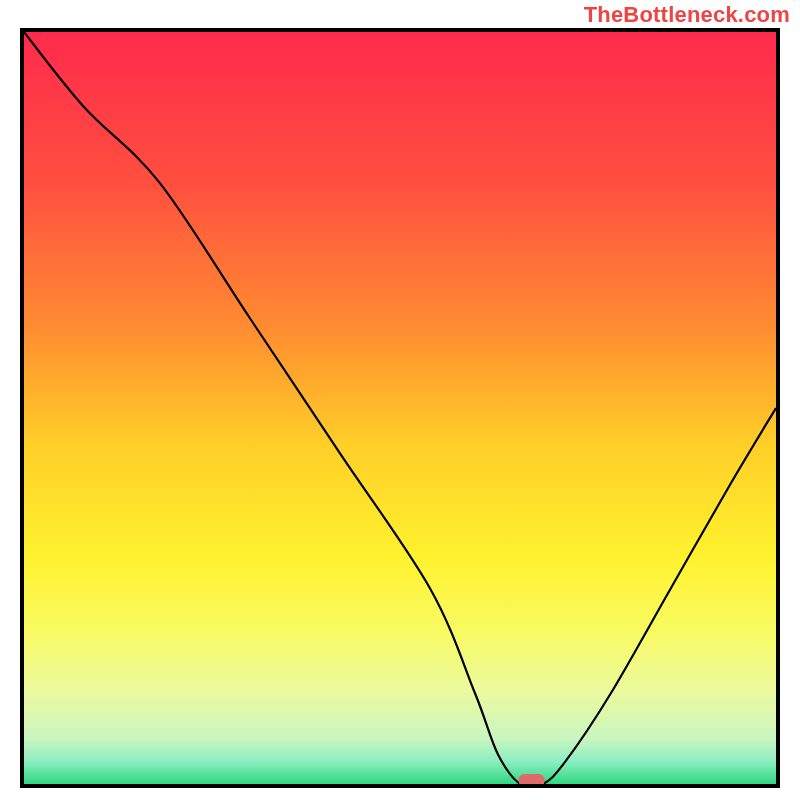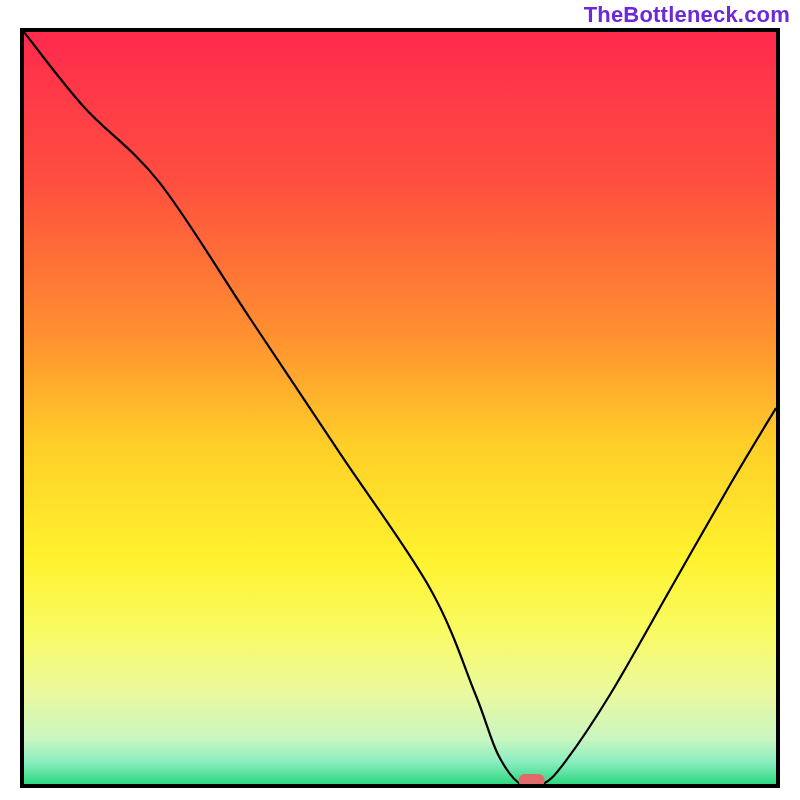--- a/index.html
+++ b/index.html
@@ -15,21 +15,21 @@
     width: 800px;
     height: 800px;
     box-sizing: border-box;
   }
   .watermark {
     position: absolute;
     top: 2px;
     right: 10px;
     font-size: 22px;
     font-weight: 600;
-    color: #6d28d9;
+    color: #ef4444;
     letter-spacing: 0.2px;
   }
   .plot-wrap {
     position: absolute;
     left: 20px;
     top: 28px;
     width: 760px;
     height: 760px;
   }
   .plot-border {

